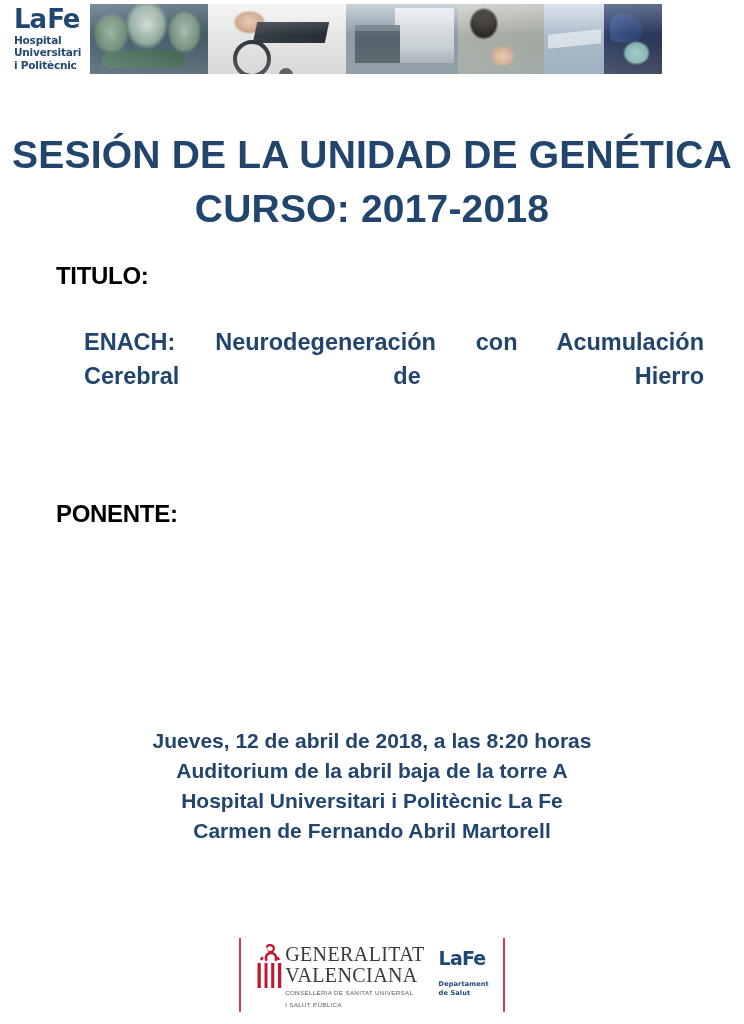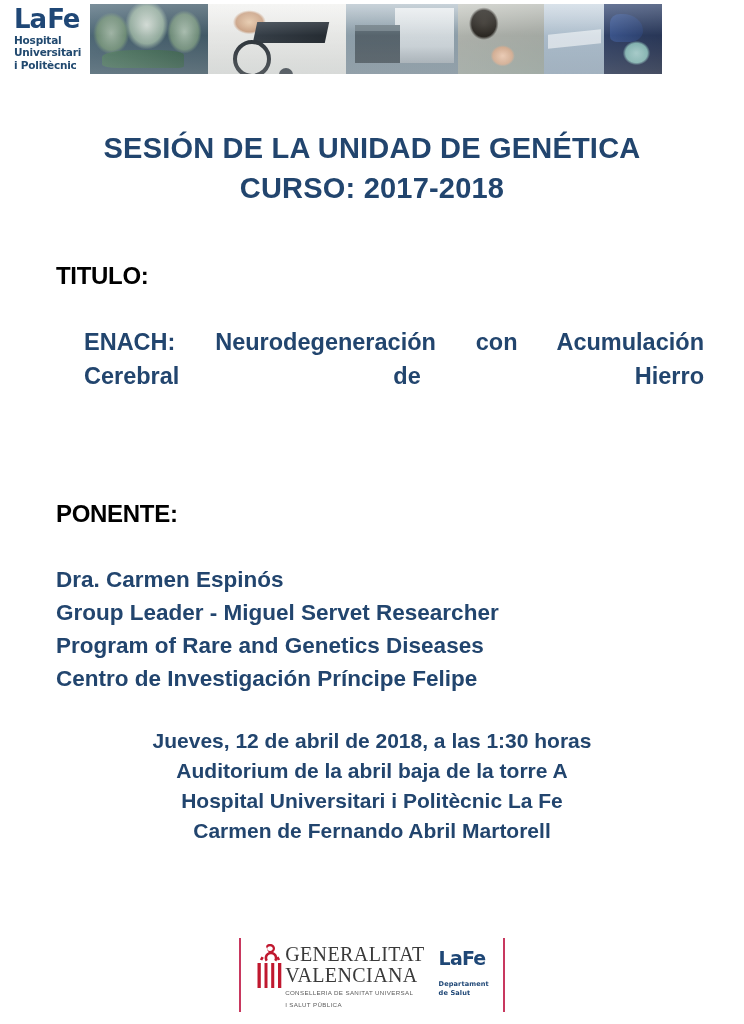--- a/index.html
+++ b/index.html
@@ -193,21 +193,21 @@
   
   .poster-title {
     position: absolute;
     top: 128px;
     left: 0;
     width: 744px;
     text-align: center;
     color: #22456e;
     font-family: "Liberation Sans", sans-serif;
     font-weight: bold;
-    font-size: 29px;
+    font-size: 39px;
     line-height: 1.38;
     letter-spacing: 0.2px;
   }
   .poster-title .line { display: block; }
 
   
   .content {
     position: absolute;
     top: 262px;
     left: 56px;
@@ -368,32 +368,26 @@
   <span class="line">CURSO: 2017-2018</span>
 </div>
 
 <div class="content">
 
   <div class="section-label">TITULO:</div>
   <div class="talk-title">ENACH: Neurodegeneración con Acumulación Cerebral de Hierro</div>
 
   <div class="speaker-block">
     <div class="section-label">PONENTE:</div>
-    <div class="speaker-lines">
-      <span class="line">Dra. Carmen Espinós</span>
-      <span class="line">Group Leader - Miguel Servet Researcher</span>
-      <span class="line">Program of Rare and Genetics Diseases</span>
-      <span class="line">Centro de Investigación Príncipe Felipe</span>
-    </div>
   </div>
 
 </div>
 
 <div class="event-details">
-  <span class="line">Jueves, 12 de abril de 2018, a las 1:30 horas</span>
+  <span class="line">Jueves, 12 de abril de 2018, a las 8:20 horas</span>
   <span class="line">Auditorium de la abril baja de la torre A</span>
   <span class="line">Hospital Universitari i Politècnic La Fe</span>
   <span class="line">Carmen de Fernando Abril Martorell</span>
 </div>
 
 <div class="footer">
 
   <div class="footer-rule"></div>
 
   <div class="gva-logo">

